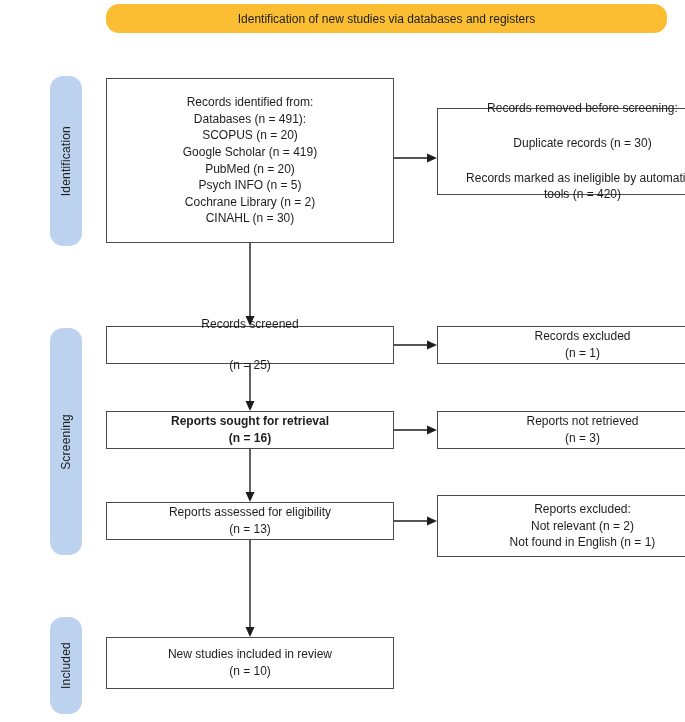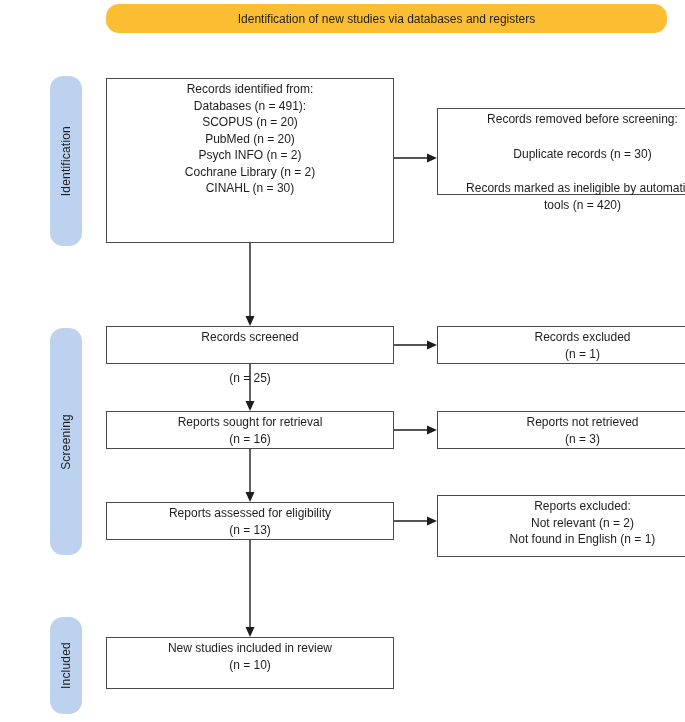--- a/index.html
+++ b/index.html
@@ -46,33 +46,34 @@
   .stage-identification { top: 76px;  height: 170px; }
   .stage-screening      { top: 328px; height: 227px; }
   .stage-included       { top: 617px; height: 97px;  }
   .box {
     position: absolute;
     background: #ffffff;
     border: 1.5px solid var(--box-border);
     display: flex;
     flex-direction: column;
     align-items: center;
+    justify-content: center;
     text-align: center;
     font-size: 12px;
     line-height: 1.38;
     box-sizing: border-box;
     padding: 2px 20px;
   }
   .col-left  { left: 62px;  width: 288px; }
   .col-right { left: 393px; width: 291px; }
   .box-identified { top: 78px;  height: 165px; }
   .box-removed    { top: 108px; height: 87px; gap: 18px;  }
   .box-screened   { top: 326px; height: 38px; gap: 24px;  }
   .box-excluded   { top: 326px; height: 38px;  }
-  .box-sought     { top: 411px; height: 38px;  }
+  .box-sought     { top: 411px; height: 38px; font-weight: bold;  }
   .box-notretr    { top: 411px; height: 38px;  }
   .box-assessed   { top: 502px; height: 38px;  }
   .box-repexcl    { top: 495px; height: 62px;  }
   .box-included   { top: 637px; height: 52px;  }
   .arrows {
     position: absolute;
     left: 0; top: 0;
     width: 685px; height: 722px;
     pointer-events: none;
   }
@@ -95,22 +96,23 @@
     <span class="stage-text">Screening</span>
   </div>
   <div class="stage stage-included">
     <span class="stage-text">Included</span>
   </div>
 
   <div class="box col-left box-identified">
     <div>Records identified from:</div>
     <div>Databases (n = 491):</div>
     <div>SCOPUS (n = 20)</div>
+    <div>Google Scholar (n = 419)</div>
     <div>PubMed (n = 20)</div>
-    <div>Psych INFO (n = 2)</div>
+    <div>Psych INFO (n = 5)</div>
     <div>Cochrane Library (n = 2)</div>
     <div>CINAHL (n = 30)</div>
   </div>
 
   <div class="box col-right box-removed">
     <div>Records removed before screening:</div>
     <div>Duplicate records (n = 30)</div>
     <div>Records marked as ineligible by automation tools (n = 420)</div>
   </div>
 

